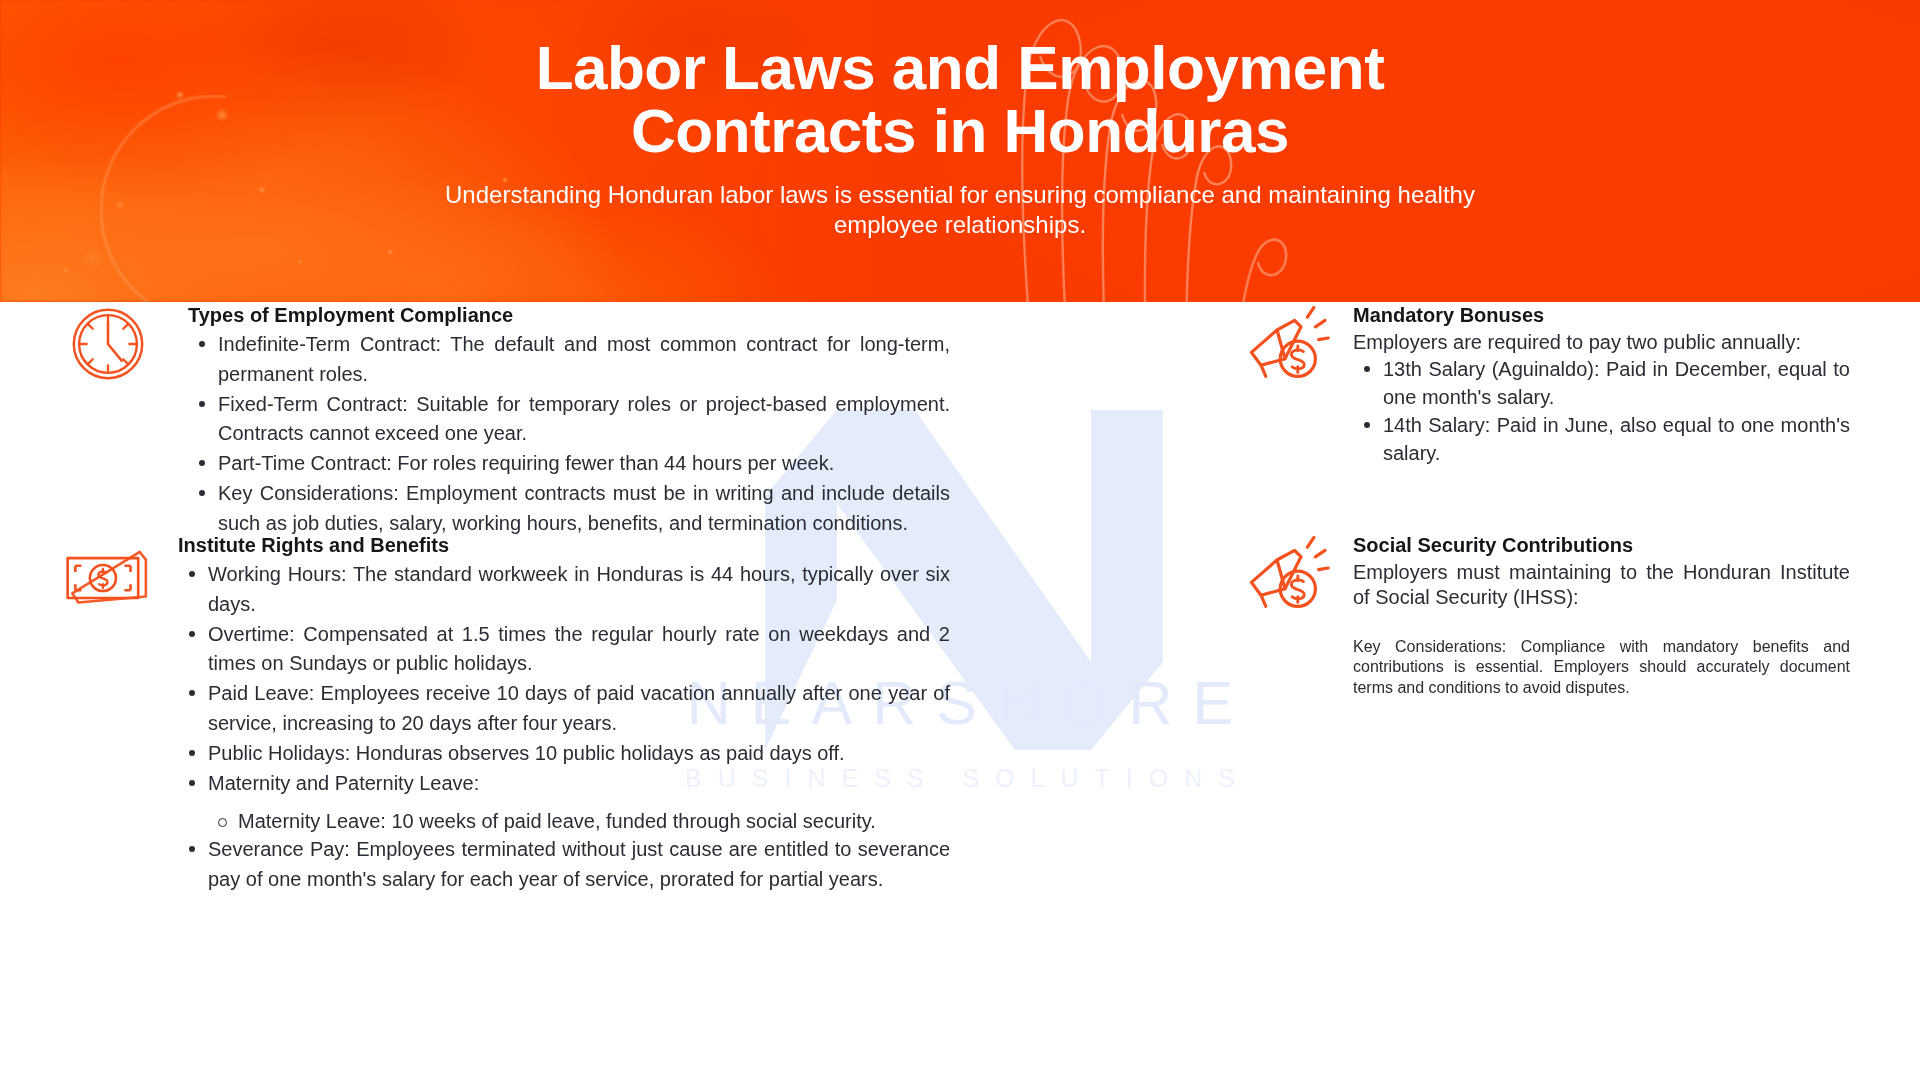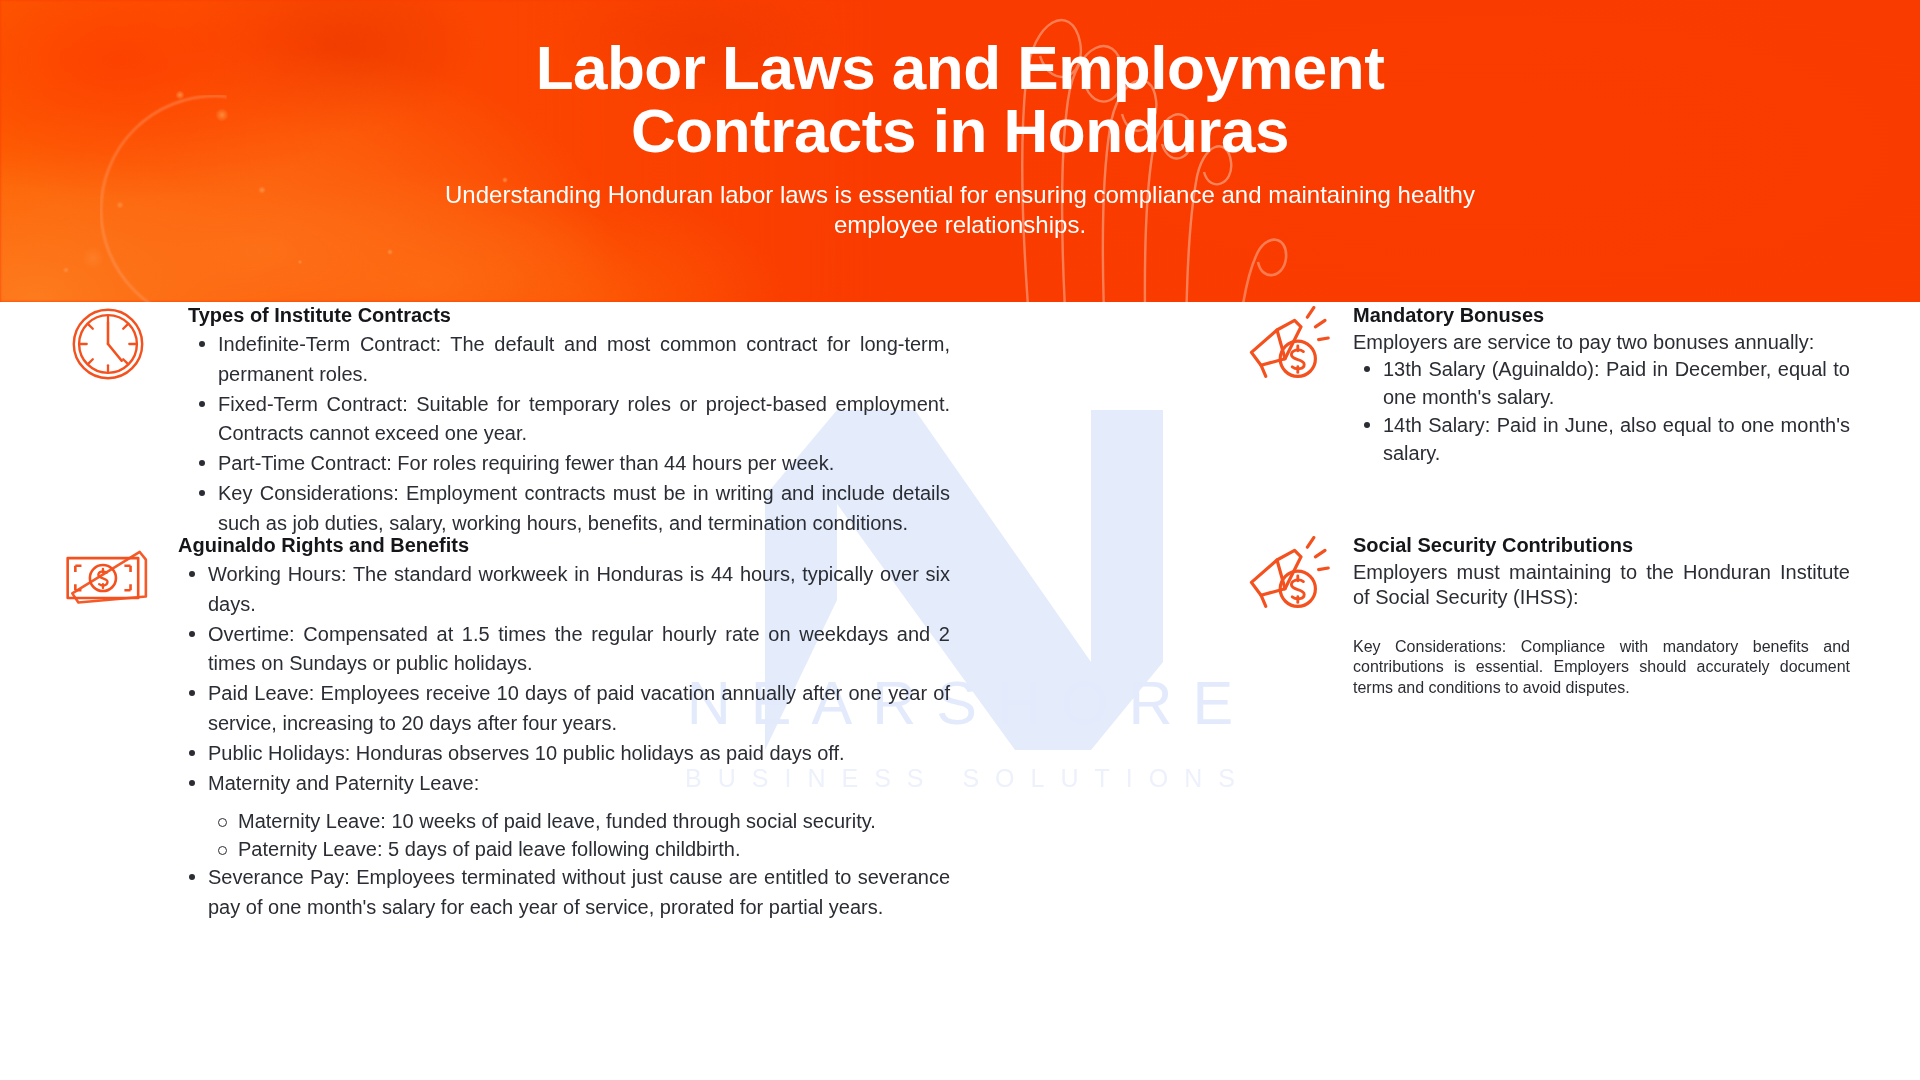--- a/index.html
+++ b/index.html
@@ -275,21 +275,21 @@
             <line x1="75.5" y1="24.5" x2="70" y2="30"></line>
             <line x1="30" y1="70" x2="24.5" y2="75.5"></line>
           </g>
           <g stroke="#f4511e" stroke-width="3.4" stroke-linecap="round">
             <line x1="50" y1="50" x2="50" y2="22"></line>
             <line x1="50" y1="50" x2="68" y2="72"></line>
           </g>
         </svg>
       </div>
       <div class="sec-body">
-        <div class="sec-title">Types of Institute Contracts</div>
+        <div class="sec-title">Types of Employment Compliance</div>
         <ul class="sec-list">
           <li>Indefinite-Term Contract: The default and most common contract for long-term, permanent roles.</li>
           <li>Fixed-Term Contract: Suitable for temporary roles or project-based employment. Contracts cannot exceed one year.</li>
           <li>Part-Time Contract: For roles requiring fewer than 44 hours per week.</li>
           <li>Key Considerations: Employment contracts must be in writing and include details such as job duties, salary, working hours, benefits, and termination conditions.</li>
         </ul>
       </div>
     </div>
 
     <div class="section" id="sec-rights">
@@ -305,31 +305,30 @@
             <circle cx="56" cy="52" r="17"></circle>
           </g>
           <g fill="none" stroke="#f4511e" stroke-width="3" stroke-linecap="round">
             <path d="M61 45 C 57 42, 50 43, 50 48 C 50 53, 62 52, 62 57 C 62 62, 55 63, 51 60"></path>
             <line x1="56" y1="40" x2="56" y2="45"></line>
             <line x1="56" y1="60" x2="56" y2="65"></line>
           </g>
         </svg>
       </div>
       <div class="sec-body">
-        <div class="sec-title">Aguinaldo Rights and Benefits</div>
+        <div class="sec-title">Institute Rights and Benefits</div>
         <ul class="sec-list">
           <li>Working Hours: The standard workweek in Honduras is 44 hours, typically over six days.</li>
           <li>Overtime: Compensated at 1.5 times the regular hourly rate on weekdays and 2 times on Sundays or public holidays.</li>
           <li>Paid Leave: Employees receive 10 days of paid vacation annually after one year of service, increasing to 20 days after four years.</li>
           <li>Public Holidays: Honduras observes 10 public holidays as paid days off.</li>
           <li>
             <span>Maternity and Paternity Leave:</span>
             <ul class="sub-list">
               <li>Maternity Leave: 10 weeks of paid leave, funded through social security.</li>
-              <li>Paternity Leave: 5 days of paid leave following childbirth.</li>
             </ul>
           </li>
           <li>Severance Pay: Employees terminated without just cause are entitled to severance pay of one month's salary for each year of service, prorated for partial years.</li>
         </ul>
       </div>
     </div>
 
     <div class="section" id="sec-bonuses">
       <div class="sec-icon">
         <svg viewBox="0 0 110 100" width="88" height="80">
@@ -344,21 +343,21 @@
           </g>
           <g fill="none" stroke="#f4511e" stroke-width="3.6" stroke-linecap="round">
             <path d="M73 57 C 68 53, 58 55, 58 61 C 58 68, 74 66, 74 73 C 74 79, 64 80, 59 76"></path>
             <line x1="66" y1="50" x2="66" y2="56"></line>
             <line x1="66" y1="76" x2="66" y2="83"></line>
           </g>
         </svg>
       </div>
       <div class="sec-body">
         <div class="sec-title">Mandatory Bonuses</div>
-        <div class="sec-lead">Employers are service to pay two bonuses annually:</div>
+        <div class="sec-lead">Employers are required to pay two public annually:</div>
         <ul class="sec-list">
           <li>13th Salary (Aguinaldo): Paid in December, equal to one month's salary.</li>
           <li>14th Salary: Paid in June, also equal to one month's salary.</li>
         </ul>
       </div>
     </div>
 
     <div class="section" id="sec-social">
       <div class="sec-icon">
         <svg viewBox="0 0 110 100" width="88" height="80">

